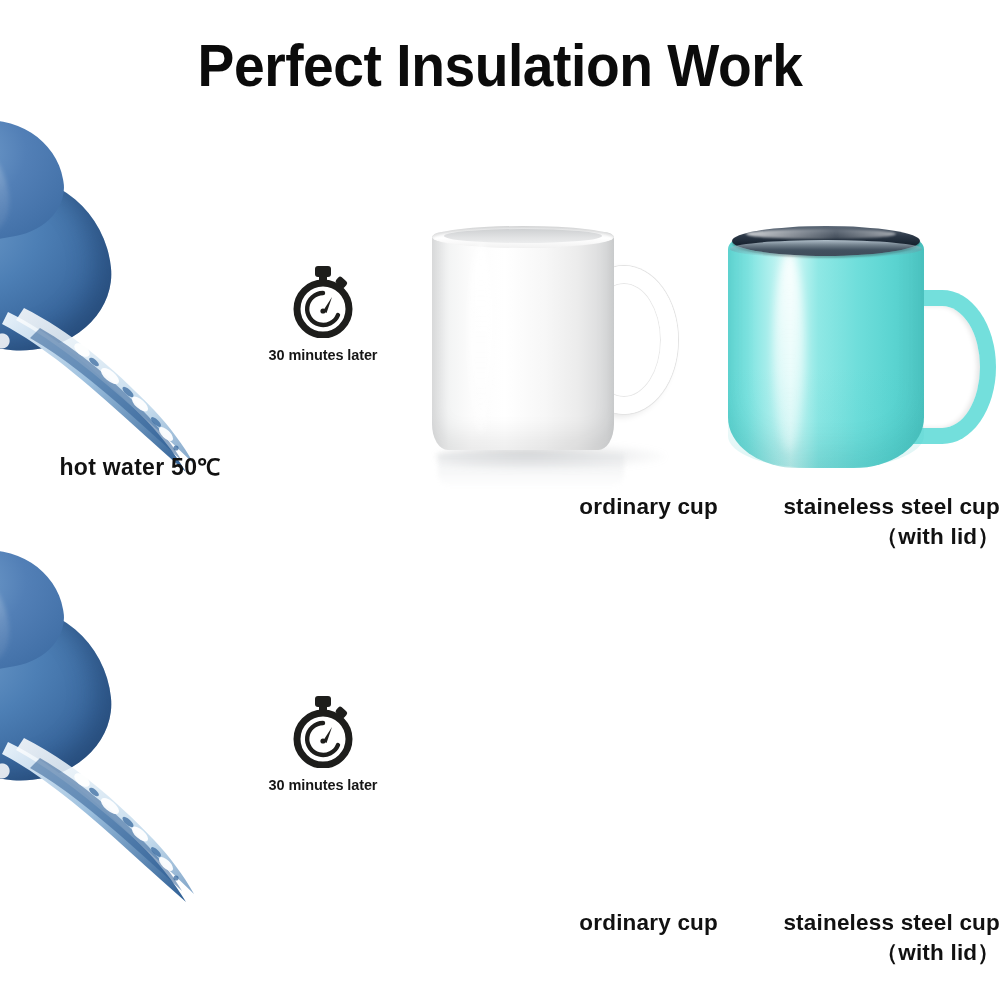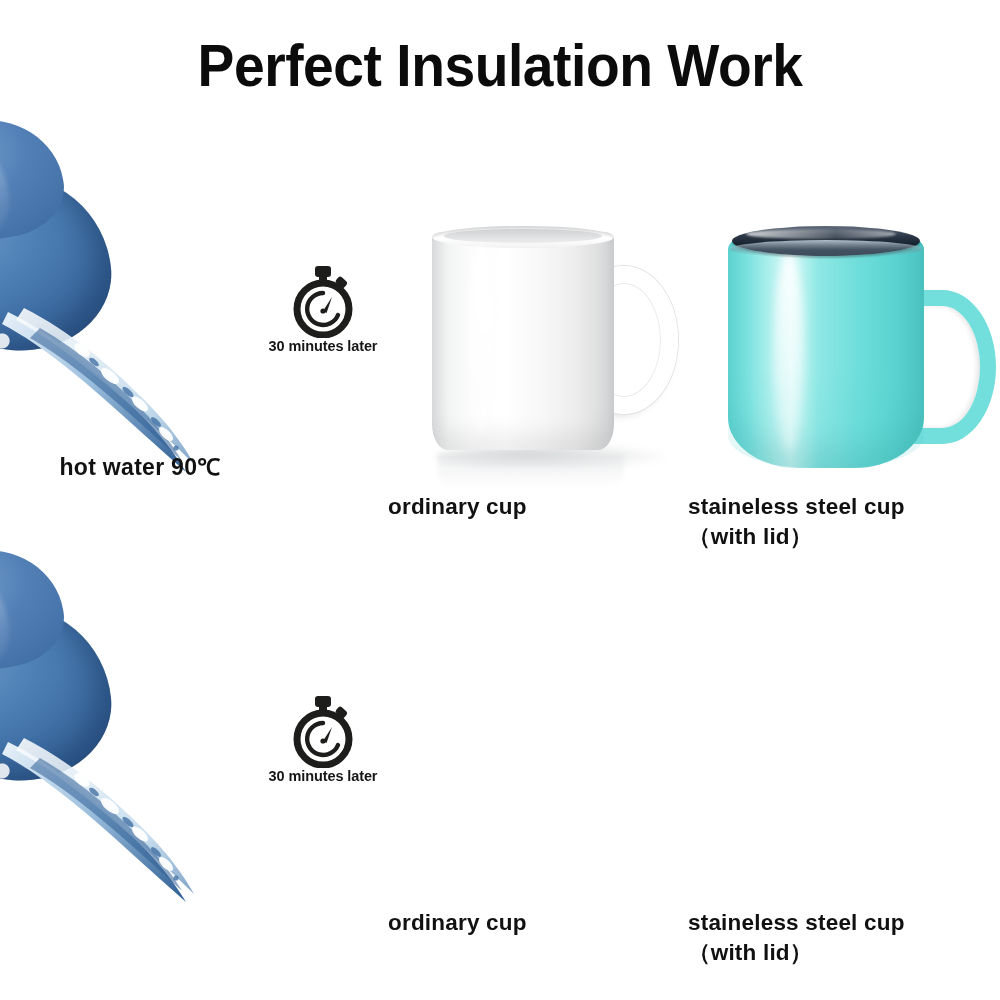--- a/index.html
+++ b/index.html
@@ -143,20 +143,21 @@
   
   .watch-cell {
     position: absolute;
     left: 248px;
     top: 148px;
     width: 150px;
     text-align: center;
   }
   .watch-icon { display: block; margin: 0 auto; }
   .watch-label {
+    margin-top: 9px;
     font-size: 14.5px;
     font-weight: bold;
     letter-spacing: -0.1px;
     color: #161616;
   }
 
   
   .temp {
     position: absolute;
     display: flex;
@@ -353,21 +354,21 @@
     width: 30px;
     height: 200px;
     border-radius: 50%;
     background: linear-gradient(180deg, rgba(255,255,255,.85), rgba(255,255,255,.25));
     filter: blur(4px);
   }
 
   
   .cup-caption {
     position: absolute;
-    text-align: left;
+    text-align: right;
     font-size: 22.5px;
     font-weight: bold;
     line-height: 30px;
     letter-spacing: .2px;
     color: #111;
     white-space: pre-line;
   }
   #cap-ordinary-hot  { left: 388px; top: 492px; width: 330px; }
   #cap-steel-hot     { left: 688px; top: 492px; width: 312px; }
   #cap-ordinary-cold { left: 388px; top: 908px; width: 330px; }
@@ -417,21 +418,21 @@
         <circle cx="196" cy="124" r="3.2"></circle>
         <circle cx="210" cy="150" r="2.8"></circle>
       </g>
       <g fill="#3a6ba0" opacity="0.75">
         <ellipse cx="104" cy="56" rx="6" ry="2.6" transform="rotate(40 104 56)"></ellipse>
         <ellipse cx="138" cy="86" rx="7" ry="2.8" transform="rotate(42 138 86)"></ellipse>
         <ellipse cx="166" cy="116" rx="6.5" ry="2.6" transform="rotate(44 166 116)"></ellipse>
         <circle cx="186" cy="142" r="2.6"></circle>
       </g>
     </svg>
-    <div class="pour-label">hot water 90℃</div>
+    <div class="pour-label">hot water 50℃</div>
   </div>
 
   <div class="watch-cell">
     <svg class="watch-icon" width="66" height="72" viewBox="0 0 66 72">
       <rect x="25" y="0" width="16" height="11" rx="3" fill="#1d1d1b"></rect>
       <rect x="29" y="9" width="8" height="7" fill="#1d1d1b"></rect>
       <rect x="46" y="12" width="11" height="8" rx="2.5" fill="#1d1d1b" transform="rotate(42 51 16)"></rect>
       <circle cx="33" cy="43" r="26" fill="none" stroke="#1d1d1b" stroke-width="7"></circle>
       <path d="M33 27 A16 16 0 1 0 48 49" fill="none" stroke="#1d1d1b" stroke-width="4.4" stroke-linecap="round"></path>
       <path d="M33 45 L42 31 L36.5 47 Z" fill="#1d1d1b"></path>

